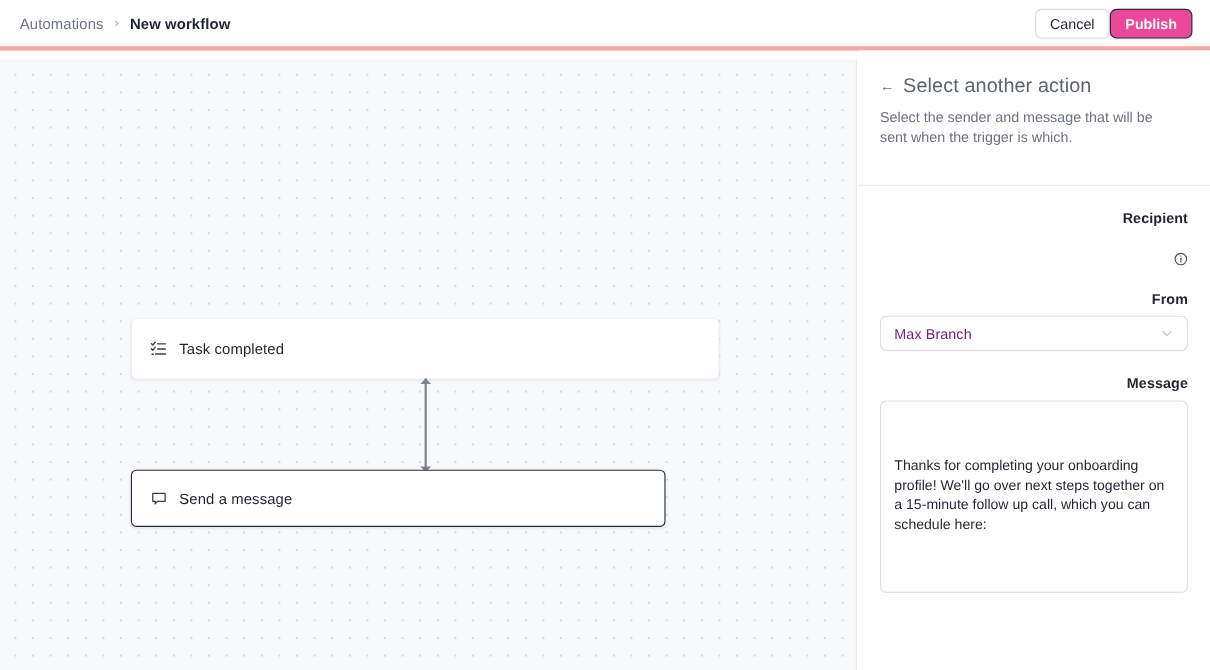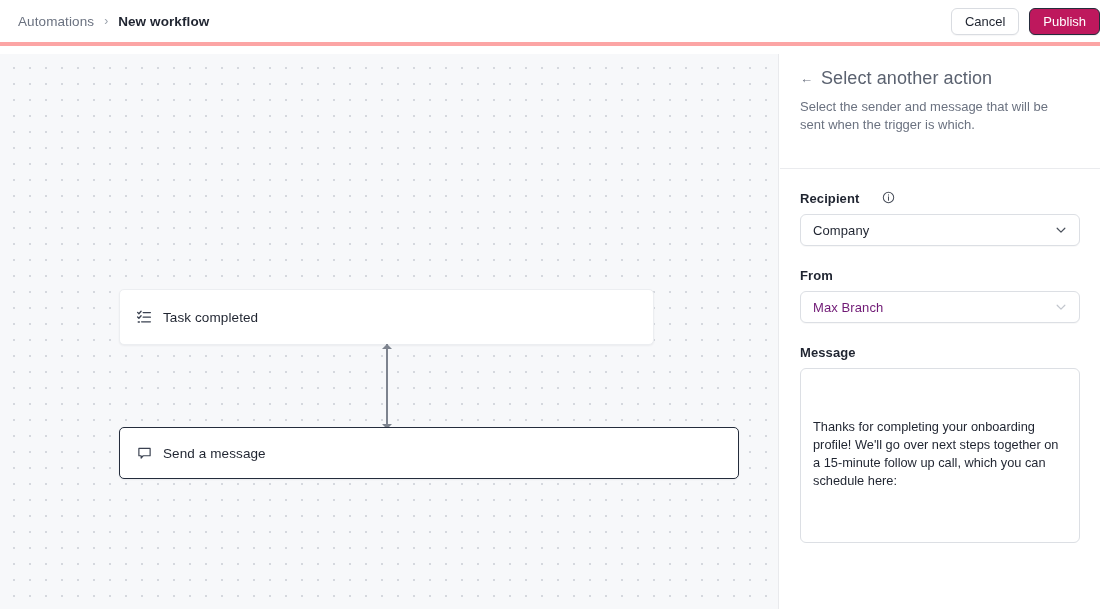--- a/index.html
+++ b/index.html
@@ -28,37 +28,37 @@
     font-size: 13.5px; color: #6b7280; letter-spacing: .1px;
   }
   .crumb-sep {
     font-size: 12px; color: #9aa1ab; line-height: 1;
     transform: translateY(-.5px);
   }
   .crumb-current {
     font-size: 13.5px; color: #1f2430; font-weight: 600; letter-spacing: .1px;
   }
   #topbar-actions {
-    margin-left: auto; margin-right: 0;
-    display: flex; gap: 10px;
+    margin-left: auto; margin-right: 16px;
+    display: flex; 
   }
   .btn {
     height: 27px; border-radius: 6px;
     font-size: 13px; font-family: inherit;
     display: inline-flex; align-items: center; justify-content: center;
     padding: 0 13px; cursor: pointer; white-space: nowrap;
   }
   .btn-secondary {
     background: #ffffff; color: #1f2430;
     border: 1px solid #d9dce1;
     box-shadow: 0 1px 1px rgba(16,24,40,.04);
   }
   .btn-primary {
-    background: #be185d; color: #ffffff;
-    border: 1px solid #242c3c; font-weight: 400;
+    background: #ec4899; color: #ffffff;
+    border: 1px solid #242c3c; font-weight: 700;
     box-shadow: 0 1px 1px rgba(16,24,40,.08);
   }
 
   
   #canvas {
     position: absolute; left: 0; top: 54px;
     width: 779px; height: 563px;
     background-color: #f7f8fa;
     background-image: radial-gradient(circle, #d5d8de 0.9px, transparent 1px);
     background-size: 16px 16px;
@@ -92,21 +92,21 @@
   }
 
   #node-trigger {
     left: 119px; top: 235px;
     width: 535px; height: 56px;
     border: 1px solid #eceef1;
     box-shadow: 0 1px 2px rgba(16,24,40,.05);
   }
   #node-action {
     left: 119px; top: 373px;
-    width: 620px; height: 52px;
+    width: 486px; height: 52px;
     border: 1.5px solid #242c3c;
     box-shadow: 0 1px 2px rgba(16,24,40,.06);
   }
 
   
   #connector {
     position: absolute;
     left: 386px; top: 290px;
     width: 2px; height: 84px;
   }
@@ -154,21 +154,21 @@
     max-width: 270px;
   }
   #sidebar-divider {
     position: absolute; left: 0; top: 122px;
     width: 320px; height: 1px; background: #eaebee;
   }
 
   #sidebar-body { position: absolute; top: 145px; left: 0; width: 320px; padding: 0 20px; }
   .field { margin-bottom: 22px; }
   .field-label-row {
-    display: flex; align-items: flex-start; gap: 23px; margin-bottom: 8px;
+    display: flex; align-items: flex-end; gap: 23px; margin-bottom: 8px; flex-direction: column;
   }
   .field-label {
     font-size: 13px; font-weight: 600; color: #1f2430; letter-spacing: .1px;
   }
   .info-icon {
     width: 13px; height: 13px; display: inline-flex;
     align-items: center; justify-content: center; cursor: pointer;
   }
 
   .select {
@@ -282,28 +282,20 @@
       <div class="field-label-row">
         <span class="field-label">Recipient</span>
         <span class="info-icon">
           <svg width="13" height="13" viewBox="0 0 14 14" fill="none" stroke="#4b515c" stroke-width="1.1">
             <circle cx="7" cy="7" r="5.6"></circle>
             <path d="M7 6.2 V10" stroke-linecap="round"></path>
             <circle cx="7" cy="4.2" r="0.62" fill="#4b515c" stroke="none"></circle>
           </svg>
         </span>
       </div>
-      <div class="select">
-        <span class="select-value">Company</span>
-        <span class="chev">
-          <svg width="14" height="14" viewBox="0 0 16 16" fill="none" stroke="currentColor" stroke-width="1.4" stroke-linecap="round" stroke-linejoin="round">
-            <path d="M3.6 6 L8 10.4 L12.4 6"></path>
-          </svg>
-        </span>
-      </div>
     </div>
 
     <div class="field">
       <div class="field-label-row">
         <span class="field-label">From</span>
       </div>
       <div class="select disabled">
         <span class="select-value">Max Branch</span>
         <span class="chev">
           <svg width="14" height="14" viewBox="0 0 16 16" fill="none" stroke="currentColor" stroke-width="1.4" stroke-linecap="round" stroke-linejoin="round">

